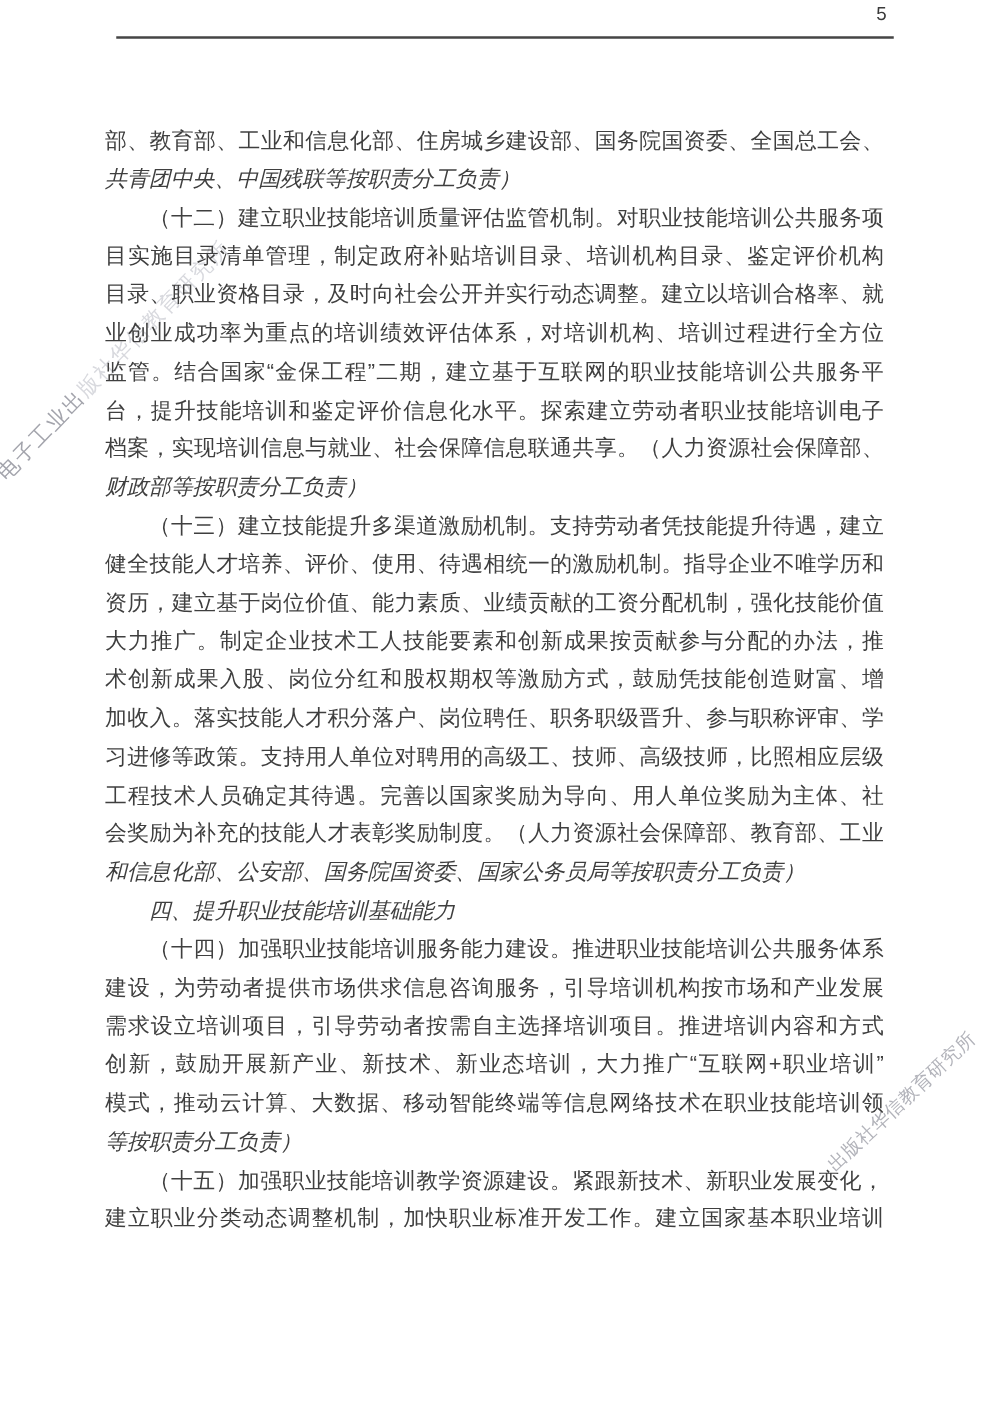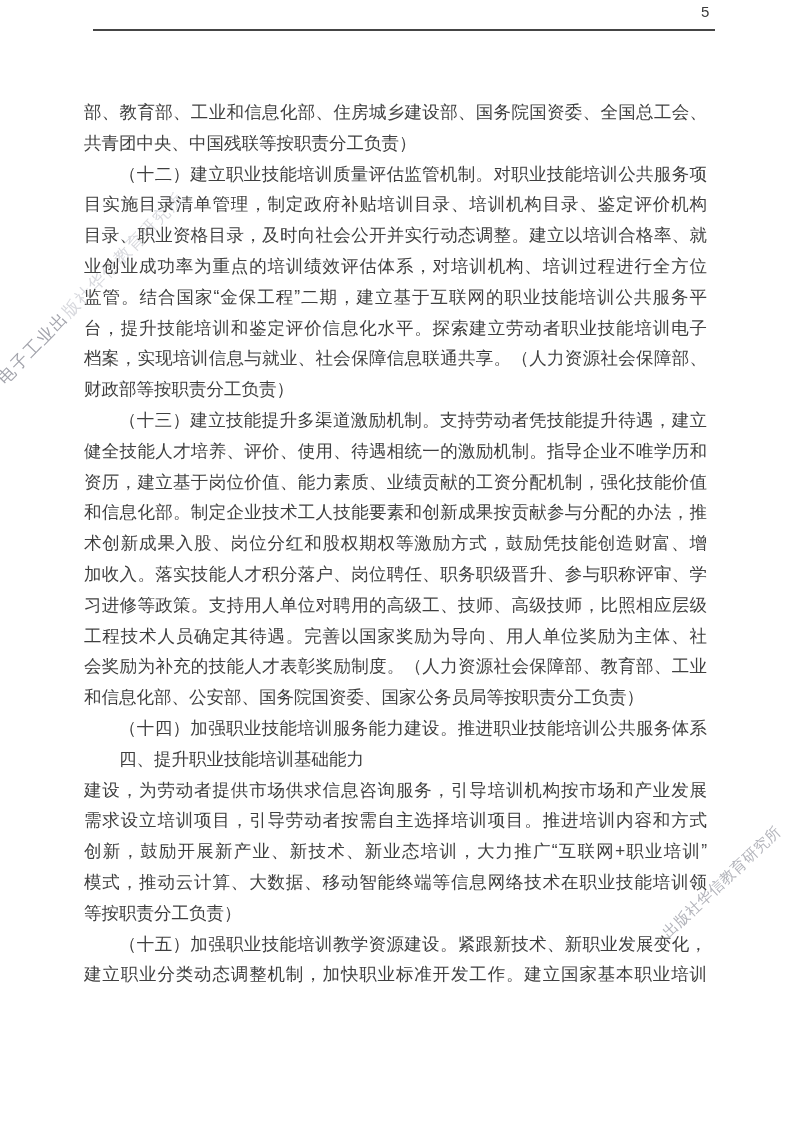--- a/index.html
+++ b/index.html
@@ -40,20 +40,21 @@
     line-height: 30.8px;
     overflow: hidden;
     text-align: justify;
     text-align-last: justify;
     text-justify: inter-character;
     white-space: normal;
   }
   .line.nofill {
     text-align: left;
     text-align-last: left;
+    font-style: italic;
   }
   .line.indent { text-indent: 35px; }
   .wm {
     position: absolute;
     white-space: nowrap;
     pointer-events: none;
     z-index: 0;
   }
   .wm-left {
     left: 10px;
@@ -95,29 +96,29 @@
     <div class="line">目实施目录清单管理，制定政府补贴培训目录、培训机构目录、鉴定评价机构</div>
     <div class="line">目录、职业资格目录，及时向社会公开并实行动态调整。建立以培训合格率、就</div>
     <div class="line">业创业成功率为重点的培训绩效评估体系，对培训机构、培训过程进行全方位</div>
     <div class="line">监管。结合国家“金保工程”二期，建立基于互联网的职业技能培训公共服务平</div>
     <div class="line">台，提升技能培训和鉴定评价信息化水平。探索建立劳动者职业技能培训电子</div>
     <div class="line">档案，实现培训信息与就业、社会保障信息联通共享。（人力资源社会保障部、</div>
     <div class="line nofill">财政部等按职责分工负责）</div>
     <div class="line indent">（十三）建立技能提升多渠道激励机制。支持劳动者凭技能提升待遇，建立</div>
     <div class="line">健全技能人才培养、评价、使用、待遇相统一的激励机制。指导企业不唯学历和</div>
     <div class="line">资历，建立基于岗位价值、能力素质、业绩贡献的工资分配机制，强化技能价值</div>
-    <div class="line">和信息化部。制定企业技术工人技能要素和创新成果按贡献参与分配的办法，推</div>
+    <div class="line">大力推广。制定企业技术工人技能要素和创新成果按贡献参与分配的办法，推</div>
     <div class="line">术创新成果入股、岗位分红和股权期权等激励方式，鼓励凭技能创造财富、增</div>
     <div class="line">加收入。落实技能人才积分落户、岗位聘任、职务职级晋升、参与职称评审、学</div>
     <div class="line">习进修等政策。支持用人单位对聘用的高级工、技师、高级技师，比照相应层级</div>
     <div class="line">工程技术人员确定其待遇。完善以国家奖励为导向、用人单位奖励为主体、社</div>
     <div class="line">会奖励为补充的技能人才表彰奖励制度。（人力资源社会保障部、教育部、工业</div>
     <div class="line nofill">和信息化部、公安部、国务院国资委、国家公务员局等按职责分工负责）</div>
+    <div class="line indent nofill">四、提升职业技能培训基础能力</div>
     <div class="line indent">（十四）加强职业技能培训服务能力建设。推进职业技能培训公共服务体系</div>
-    <div class="line indent nofill">四、提升职业技能培训基础能力</div>
     <div class="line">建设，为劳动者提供市场供求信息咨询服务，引导培训机构按市场和产业发展</div>
     <div class="line">需求设立培训项目，引导劳动者按需自主选择培训项目。推进培训内容和方式</div>
     <div class="line">创新，鼓励开展新产业、新技术、新业态培训，大力推广“互联网+职业培训”</div>
     <div class="line">模式，推动云计算、大数据、移动智能终端等信息网络技术在职业技能培训领</div>
     <div class="line nofill">等按职责分工负责）</div>
     <div class="line indent">（十五）加强职业技能培训教学资源建设。紧跟新技术、新职业发展变化，</div>
     <div class="line">建立职业分类动态调整机制，加快职业标准开发工作。建立国家基本职业培训</div>
   </div>
 
 </body></html>

